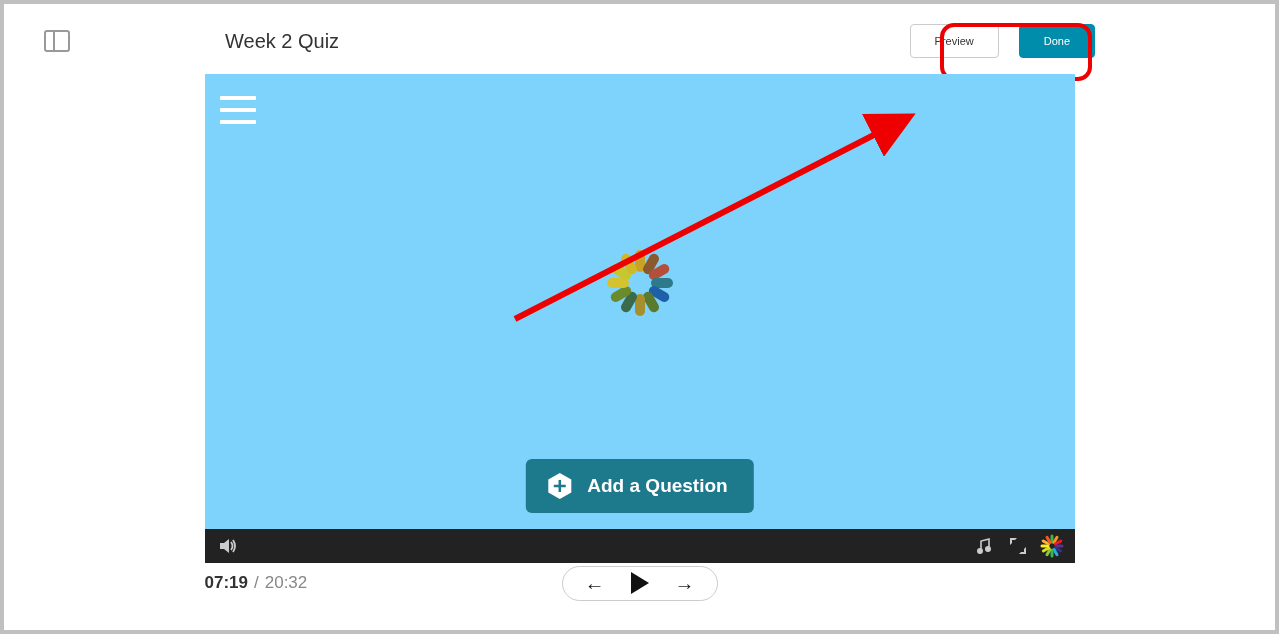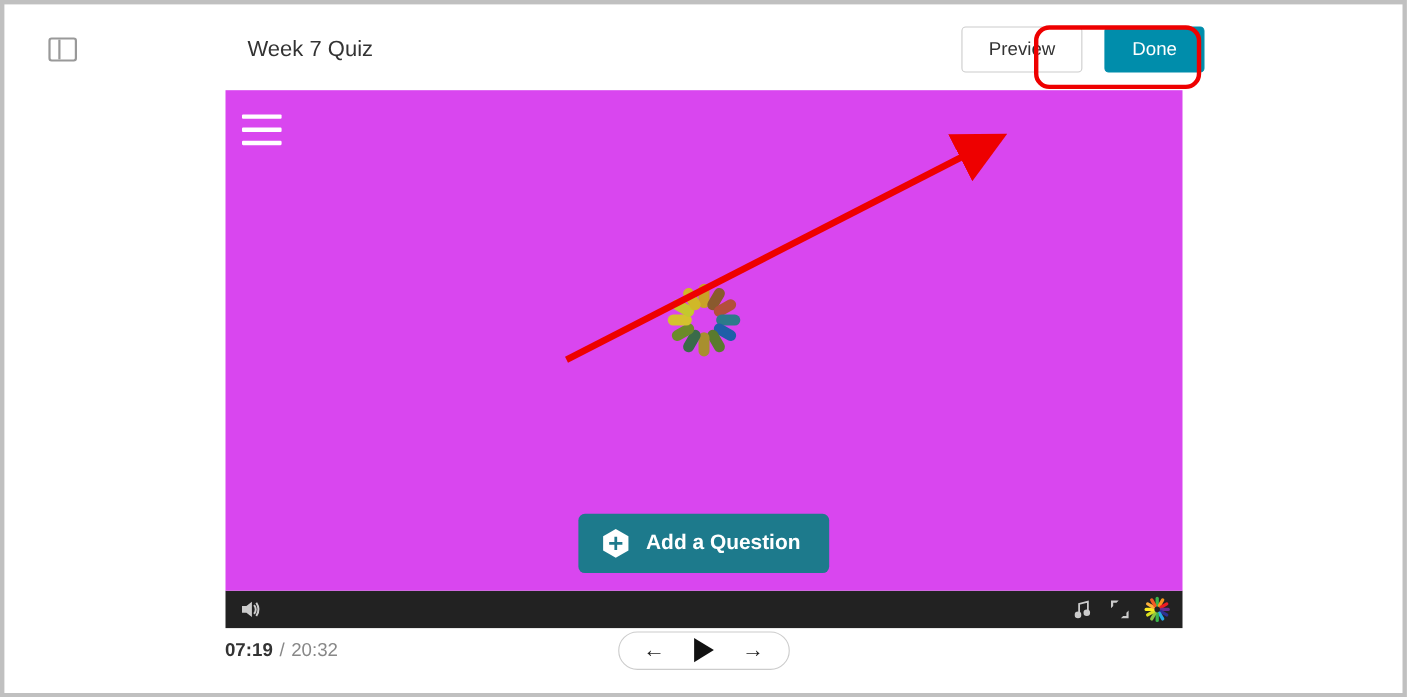--- a/index.html
+++ b/index.html
@@ -42,21 +42,21 @@
     .page-title {
       flex: 1;
       font-size: 20px;
       font-weight: 500;
       color: #333;
       margin-left: 135px;
     }
     .btn {
       border-radius: 4px;
       padding: 10px 24px;
-      font-size: 17px;
+      font-size: 11px;
       cursor: pointer;
       font-family: inherit;
     }
     .btn-preview {
       background: #fff;
       border: 1px solid #ccc;
       color: #333;
     }
     .btn-done {
       background: #008dab;
@@ -73,21 +73,21 @@
       top: 19px;
       right: 183px;
       pointer-events: none;
     }
     .video-container {
       margin: 6px auto 0 auto;
       width: 870px;
       position: relative;
     }
     .video-area {
-      background: #d946ef;
+      background: #7dd3fc;
       width: 100%;
       height: 455px;
       position: relative;
       overflow: hidden;
     }
     .hamburger {
       position: absolute;
       top: 22px;
       left: 15px;
       width: 36px;
@@ -229,21 +229,21 @@
       transform-origin: center center;
     }
   </style>
 </head>
 <body>
 
 <div class="app-frame">
 
   <div class="top-bar">
     <div class="panel-toggle"></div>
-    <div class="page-title">Week 7 Quiz</div>
+    <div class="page-title">Week 2 Quiz</div>
     <button class="btn btn-preview">Preview</button>
     <button class="btn btn-done">Done</button>
   </div>
 
   <div class="done-highlight"></div>
 
   <div class="video-container">
 
     <div class="video-area">
 

